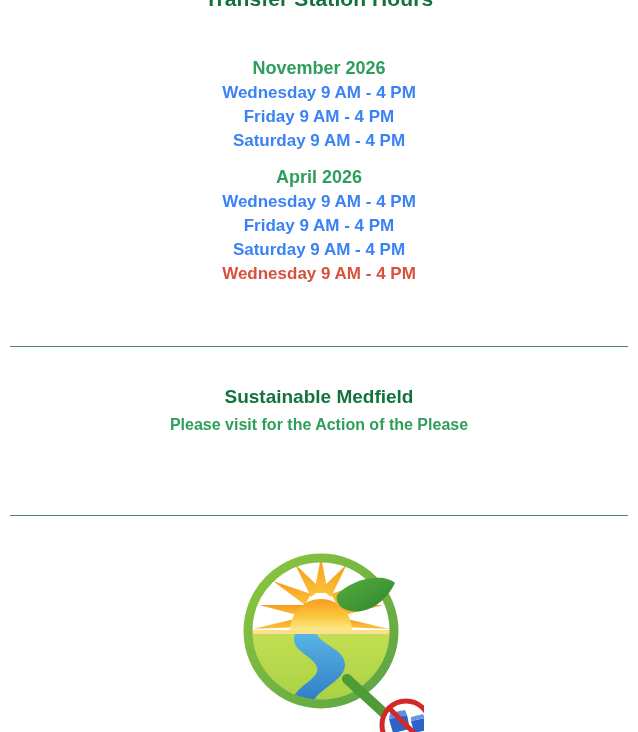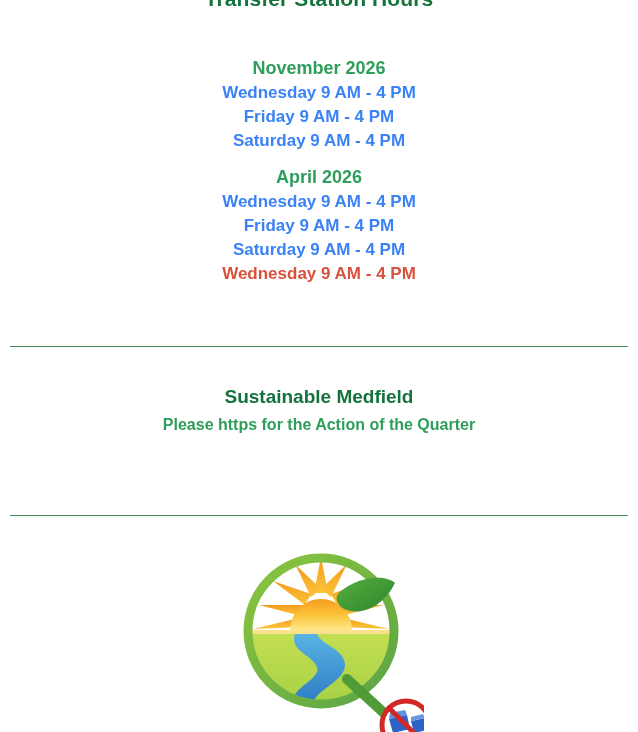--- a/index.html
+++ b/index.html
@@ -134,21 +134,21 @@
     <div class="hours-line">Wednesday 9 AM - 4 PM</div>
     <div class="hours-line">Friday 9 AM - 4 PM</div>
     <div class="hours-line">Saturday 9 AM - 4 PM</div>
     <div class="hours-line accent">Wednesday 9 AM - 4 PM</div>
   </div>
 
   <hr class="divider divider-top">
 
   <div class="sm-block center">
     <div class="sm-title">Sustainable Medfield</div>
-    <div class="sm-subtitle">Please https for the Action of the Quarter</div>
+    <div class="sm-subtitle">Please visit for the Action of the Please</div>
   </div>
 
   <hr class="divider divider-bottom">
 
   <div class="logo-wrap">
     <svg width="195" height="195" viewBox="0 0 195 195" xmlns="http://www.w3.org/2000/svg">
       <defs>
         <linearGradient id="sunGrad" x1="0" y1="0" x2="0" y2="1">
           <stop offset="0%" stop-color="#F79C1E"></stop>
           <stop offset="55%" stop-color="#FBC63C"></stop>

